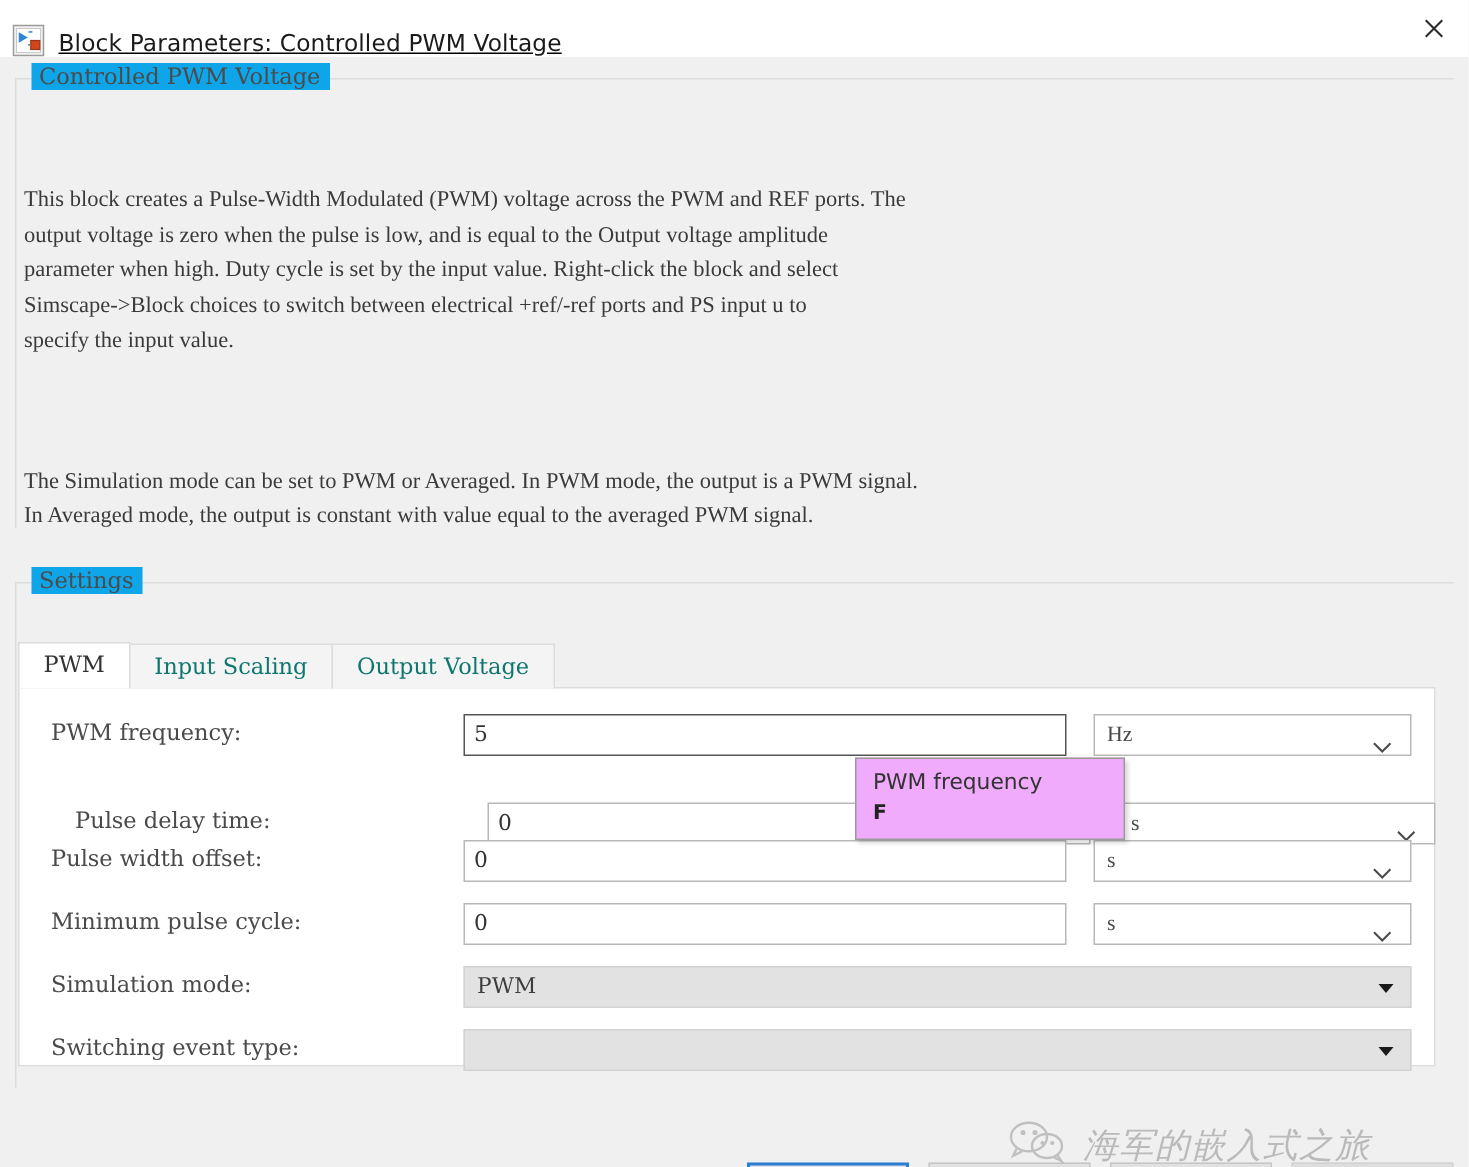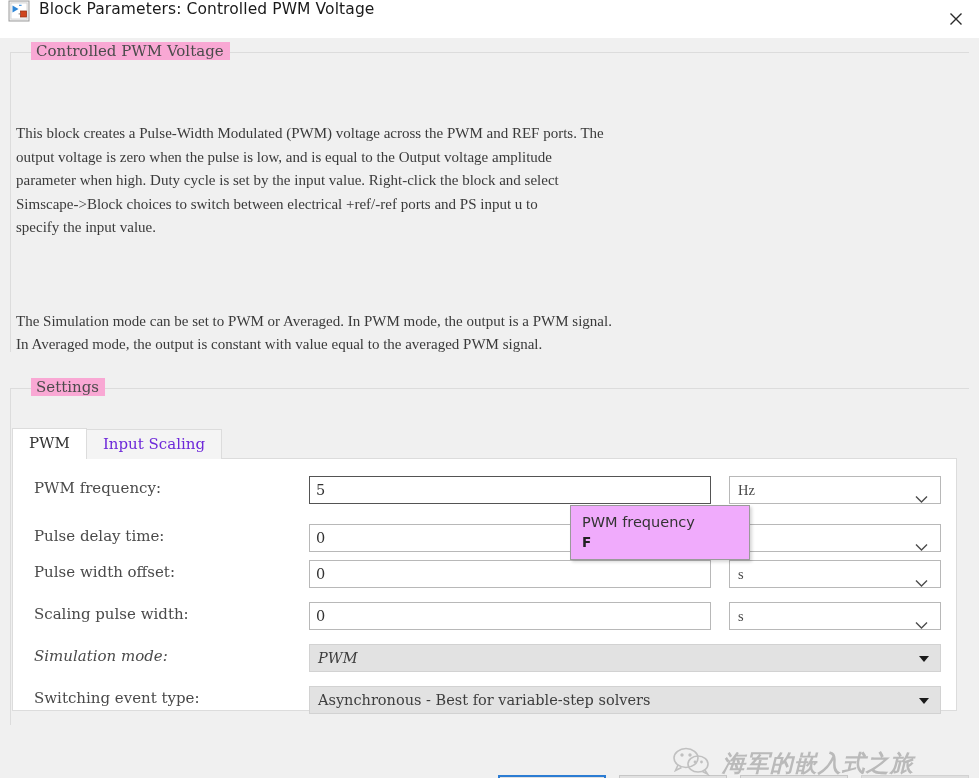--- a/index.html
+++ b/index.html
@@ -24,22 +24,23 @@
   }
 
   
   .titlebar {
     position: absolute;
     left: 0; top: 0;
     width: 979px;
     height: 38px;
     background: #ffffff;
     display: flex;
-    align-items: flex-start;
-    box-sizing: border-box;
+    align-items: flex-end;
+    box-sizing: border-box;
+    text-decoration: underline;
   }
   .title-icon {
     width: 22px;
     height: 22px;
     margin-left: 8px;
     margin-right: 9px;
     flex: 0 0 auto;
     position: relative;
   }
   .title-text {
@@ -73,27 +74,26 @@
   
   .groupbox {
     position: absolute;
     border: 1px solid #dcdcdc;
     box-sizing: border-box;
   }
   .group-legend {
     position: absolute;
     top: -11px;
     left: 10px;
-    background: #f9a8d4;
+    background: #0ea5e9;
     padding: 0 6px 0 5px;
     font-family: "DejaVu Serif", "Liberation Serif", serif;
     font-size: 15px;
     color: #4b4b4b;
     white-space: nowrap;
-    margin-left: 10px;
   }
 
   #desc-group {
     left: 10px; top: 14px;
     width: 959px; height: 300px;
     border-top: 1px solid #dcdcdc;
     border-left: 1px solid #dcdcdc;
     border-right: none;
     border-bottom: none;
   }
@@ -124,21 +124,21 @@
   .tabstrip {
     position: absolute;
     left: 12px; top: 390px;
     display: flex;
     align-items: flex-end;
     z-index: 4;
   }
   .tab {
     font-family: "DejaVu Serif", "Liberation Serif", serif;
     font-size: 15px;
-    color: #6d28d9;
+    color: #0f766e;
     padding: 5px 16px 6px 16px;
     border: 1px solid #dcdcdc;
     border-bottom: none;
     background: #f4f4f4;
     box-sizing: border-box;
     height: 30px;
     line-height: 19px;
     margin-right: -1px;
     cursor: default;
     white-space: nowrap;
@@ -324,21 +324,20 @@
     pointer-events: none;
   }
   .wm-text {
     font-family: "DejaVu Sans", sans-serif;
     font-size: 23px;
     font-style: italic;
     color: #8e8e8e;
     margin-left: 8px;
     letter-spacing: 1px;
     white-space: nowrap;
-    font-weight: bold;
   }
 </style>
 </head>
 <body>
 
 <div class="window">
 
   <div class="titlebar">
     <div class="title-icon">
       <svg width="22" height="22" viewBox="0 0 22 22">
@@ -373,39 +372,40 @@
       </div>
     </div>
 
     <div class="groupbox" id="settings-group">
       <div class="group-legend">Settings</div>
     </div>
 
     <div class="tabstrip">
       <div class="tab active">PWM</div>
       <div class="tab">Input Scaling</div>
+      <div class="tab">Output Voltage</div>
     </div>
 
     <div class="tabpanel">
       <div class="form">
 
         <div class="row" style="top:17px;">
           <div class="row-label">PWM frequency:</div>
           <input class="field focused" type="text" value="5" style="">
           <div class="unit">
             <span>Hz</span>
             <span class="chev">
               <svg width="13" height="9" viewBox="0 0 13 9">
                   <path d="M1 1.5 L6.5 7 L12 1.5" stroke="#4c4c4c" stroke-width="1.4" fill="none"></path>
                 </svg>
             </span>
           </div>
         </div>
 
-        <div class="row" style="top:65px;">
+        <div class="row" style="top:76px;margin-left:16px;">
           <div class="row-label">Pulse delay time:</div>
           <input class="field" type="text" value="0" style="">
           <div class="unit">
             <span>s</span>
             <span class="chev">
               <svg width="13" height="9" viewBox="0 0 13 9">
                   <path d="M1 1.5 L6.5 7 L12 1.5" stroke="#4c4c4c" stroke-width="1.4" fill="none"></path>
                 </svg>
             </span>
           </div>
@@ -418,44 +418,43 @@
             <span>s</span>
             <span class="chev">
               <svg width="13" height="9" viewBox="0 0 13 9">
                   <path d="M1 1.5 L6.5 7 L12 1.5" stroke="#4c4c4c" stroke-width="1.4" fill="none"></path>
                 </svg>
             </span>
           </div>
         </div>
 
         <div class="row" style="top:143px;">
-          <div class="row-label">Scaling pulse width:</div>
+          <div class="row-label">Minimum pulse cycle:</div>
           <input class="field" type="text" value="0" style="">
           <div class="unit">
             <span>s</span>
             <span class="chev">
               <svg width="13" height="9" viewBox="0 0 13 9">
                   <path d="M1 1.5 L6.5 7 L12 1.5" stroke="#4c4c4c" stroke-width="1.4" fill="none"></path>
                 </svg>
             </span>
           </div>
         </div>
 
-        <div class="row" style="top:185px;font-style:italic;">
+        <div class="row" style="top:185px;">
           <div class="row-label">Simulation mode:</div>
           <div class="combo">
             <span>PWM</span>
             <span class="tri"></span>
           </div>
         </div>
 
         <div class="row" style="top:227px;">
           <div class="row-label">Switching event type:</div>
           <div class="combo">
-            <span>Asynchronous - Best for variable-step solvers</span>
             <span class="tri"></span>
           </div>
         </div>
 
       </div>
     </div>
 
     <div class="tooltip">
       <div>PWM frequency</div>
       <div class="tt-bold">F</div>

